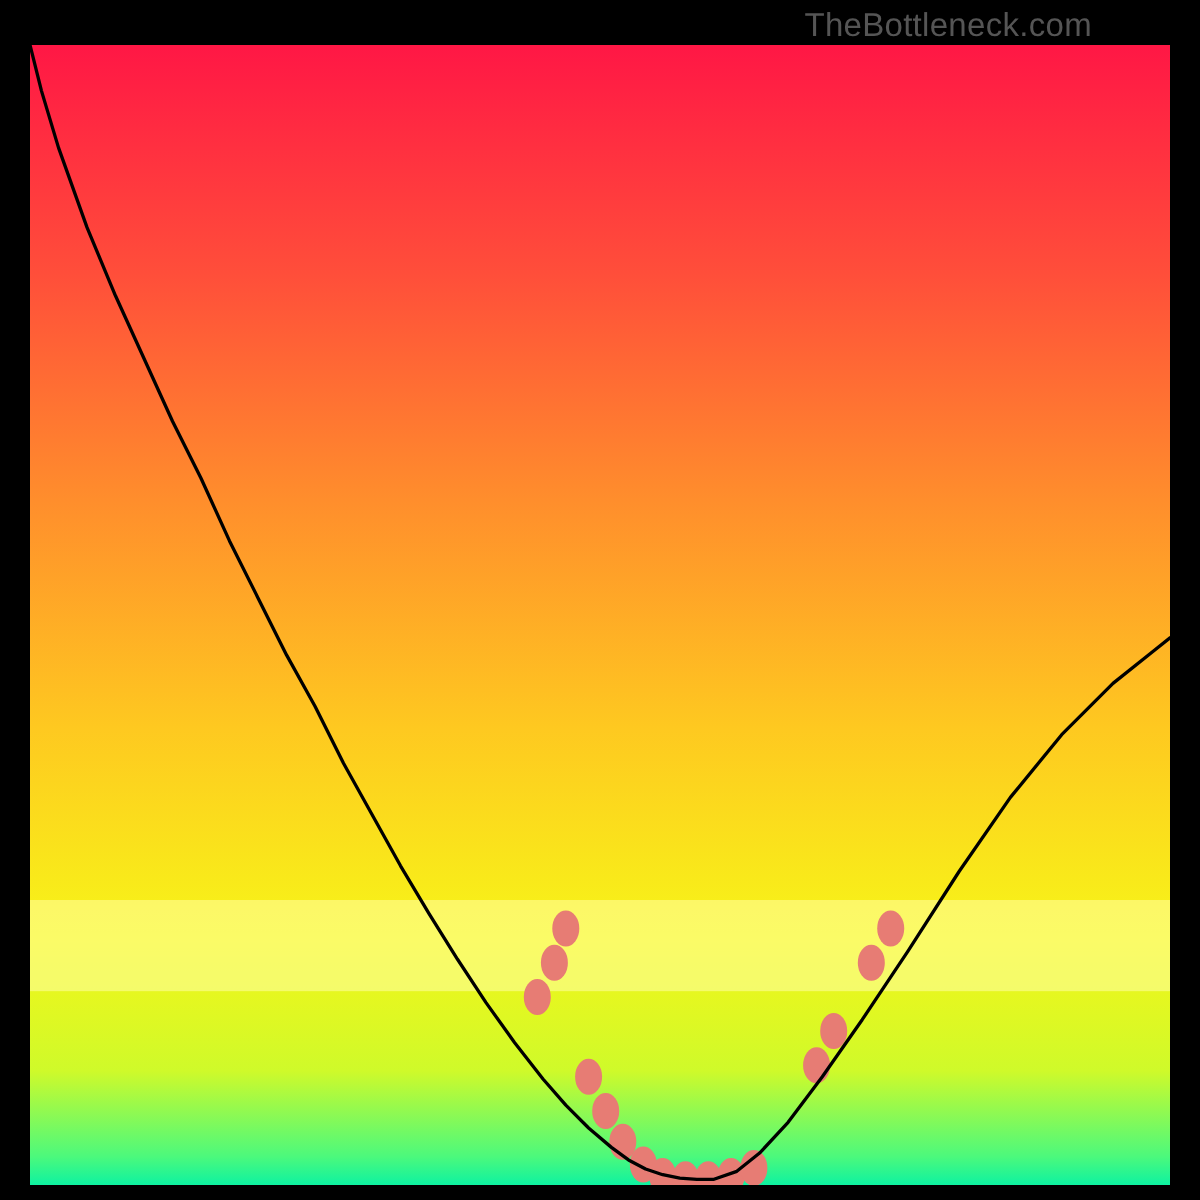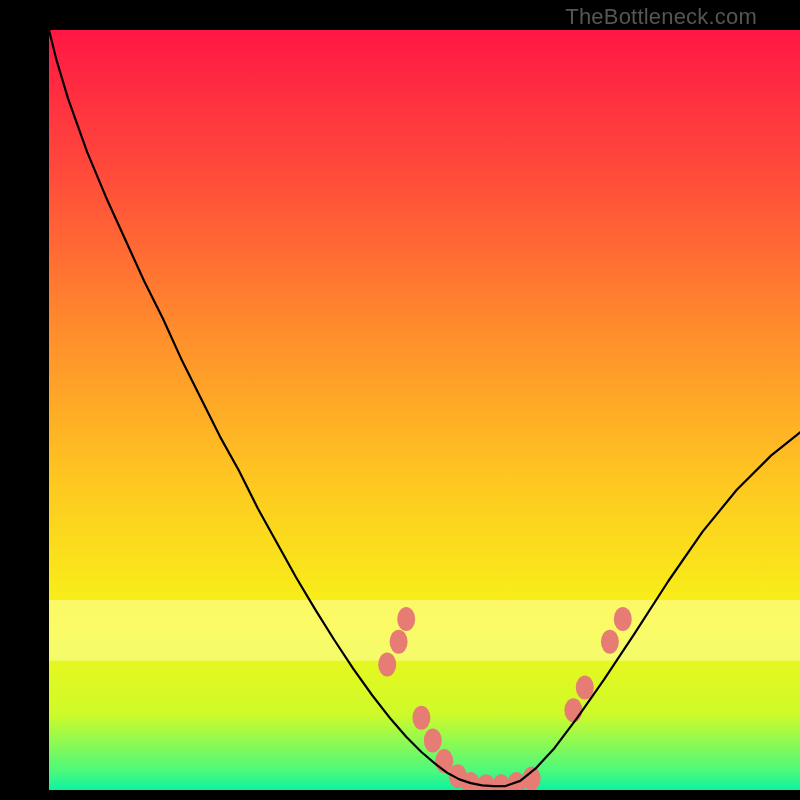--- a/index.html
+++ b/index.html
@@ -9,21 +9,20 @@
     height: 800px;
     background: #000;
     font-family: Arial, Helvetica, sans-serif;
     overflow: hidden;
   }
   .stage {
     position: relative;
     width: 748px;
     height: 800px;
     background: #000;
-    margin-left: 29px;
   }
   .watermark {
     position: absolute;
     top: 4px;
     right: 20px;
     color: #555;
     font-size: 22px;
     letter-spacing: 0.2px;
     font-weight: 500;
     user-select: none;

